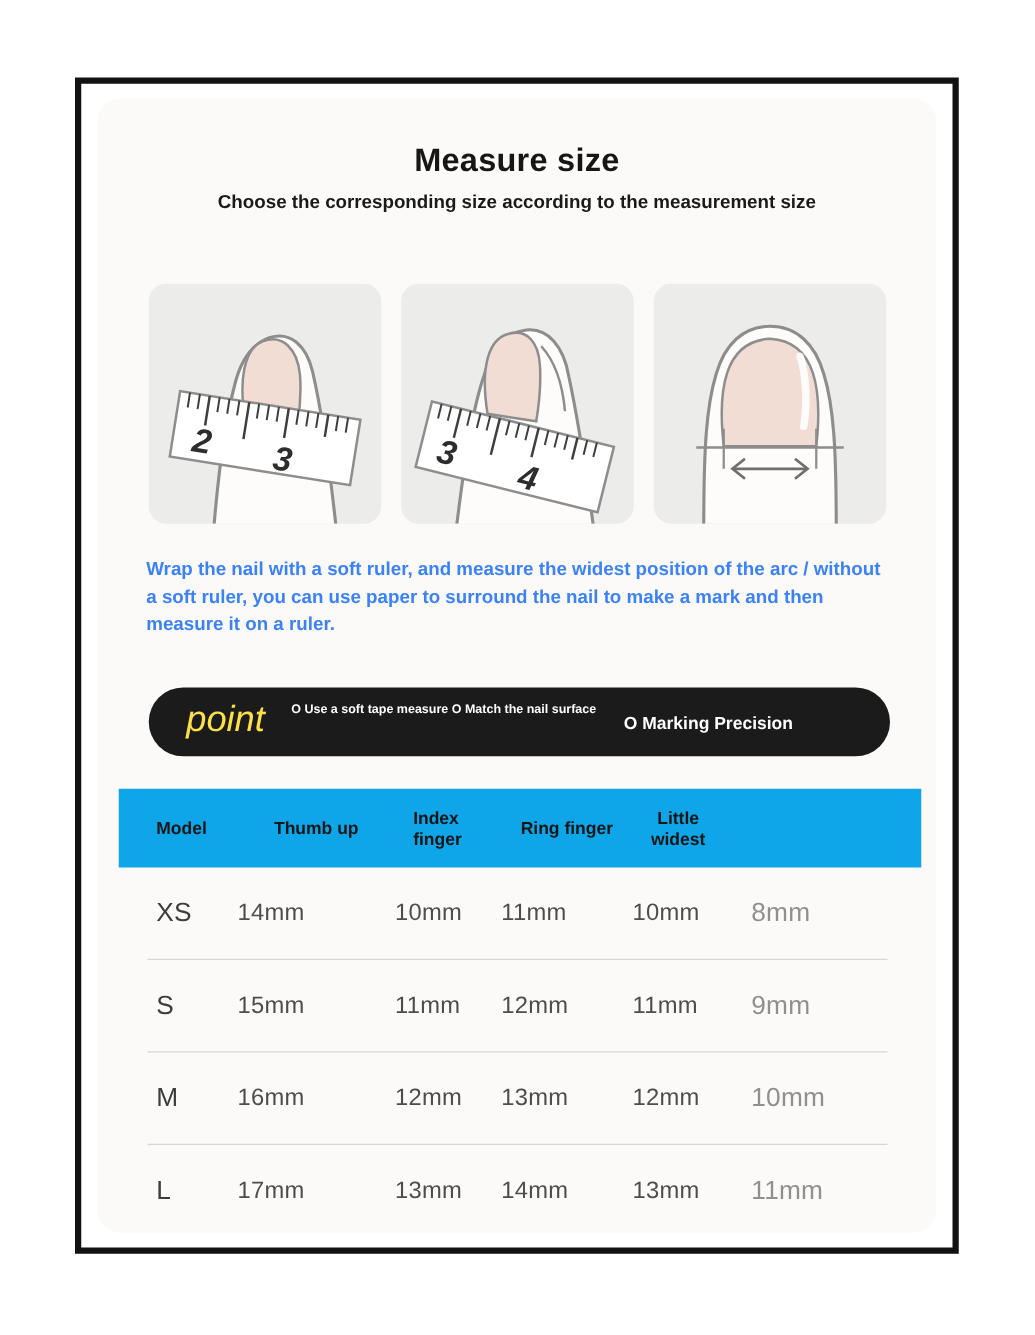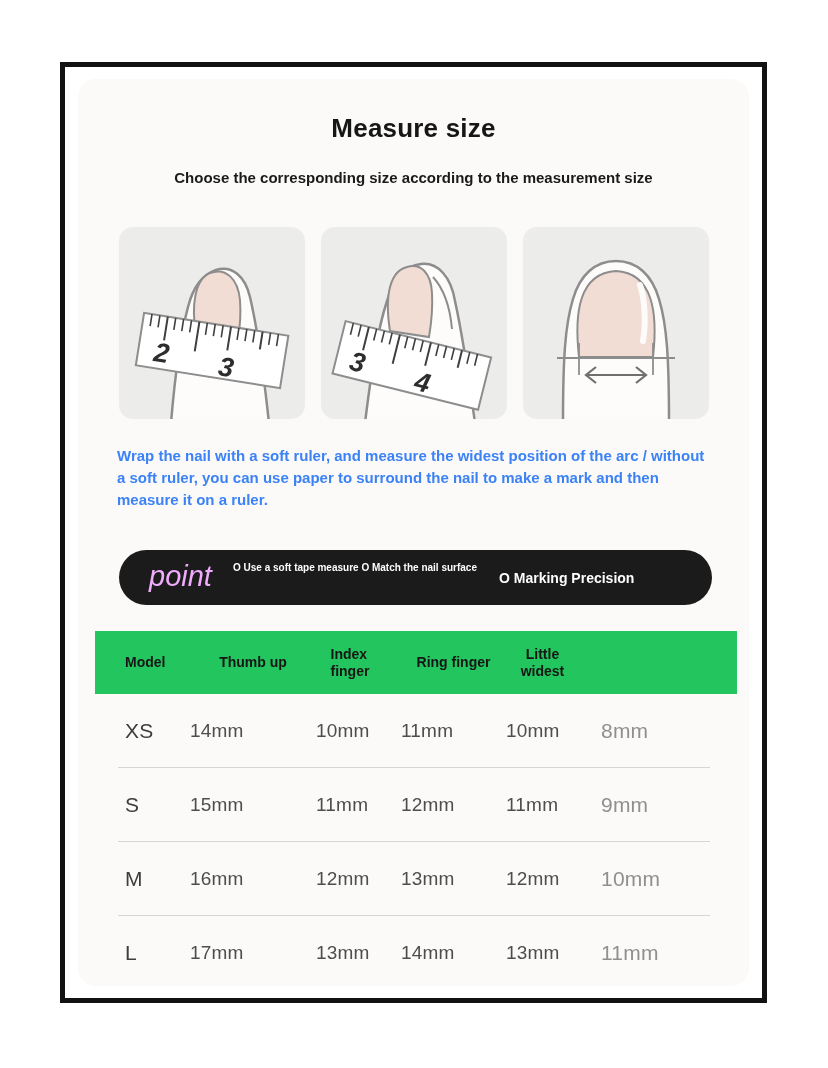--- a/index.html
+++ b/index.html
@@ -17,21 +17,21 @@
   .inner-card {
     position:absolute; left:13px; top:12px; right:13px; bottom:12px;
     background:#fbfaf8; border-radius:18px;
   }
 
   .title {
     position:absolute; top:46px; left:0; right:0; text-align:center;
     font-size:26px; font-weight:700; color:#161616; letter-spacing:0.2px;
   }
   .subtitle {
-    position:absolute; top:102px; left:0; right:0; text-align:center;
+    position:absolute; top:86px; left:0; right:0; text-align:center;
     font-size:15px; font-weight:700; color:#1a1a1a;
   }
 
   .illos { position:absolute; top:160px; left:54px; display:flex; gap:16px; }
   .illo-card {
     width:186px; height:192px; border-radius:14px; background:#ececea;
     overflow:hidden;
   }
   .illo-card svg { display:block; width:186px; height:192px; }
   svg text.ruler-num {
@@ -43,37 +43,37 @@
     position:absolute; top:378px; left:52px; width:588px;
     font-size:15px; font-weight:700; line-height:22px; color:#3b82f6;
   }
 
   .banner {
     position:absolute; top:483px; left:54px; width:593px; height:55px;
     background:#1b1b1b; border-radius:28px; color:#ffffff;
   }
   .banner .point {
     position:absolute; left:30px; top:0; height:55px; line-height:53px;
-    font-style:italic; font-size:29px; color:#f0abfc;
+    font-style:italic; font-size:29px; color:#fde047;
   }
   .banner .note-left {
     position:absolute; left:114px; top:9px; width:266px;
     font-size:10px; font-weight:700; line-height:18px; color:#fdfdfd;
   }
   .banner .note-right {
     position:absolute; left:380px; top:0; height:55px; display:flex;
     align-items:center; font-size:14px; font-weight:700; color:#fdfdfd;
   }
 
   .size-table { position:absolute; top:564px; left:30px; width:642px; }
   .thead, .trow {
     display:grid; grid-template-columns:95px 126px 85px 105px 95px 136px;
     align-items:center;
   }
-  .thead { height:63px; background:#22c55e; }
+  .thead { height:63px; background:#0ea5e9; }
   .th {
     text-align:center; font-size:14px; font-weight:700; color:#161616;
     line-height:17px;
   }
   .th .hw { display:inline-block; max-width:56px; text-align:left; }
   .th.model-col { text-align:left; padding-left:30px; }
   .th.little-col { padding-right:22px; }
   .trow { height:73px; }
   .td { text-align:left; font-size:19px; color:#4d4d4d; letter-spacing:0.2px; }
   .td.model { text-align:left; padding-left:30px; font-size:21px; color:#3d3d3d; }

